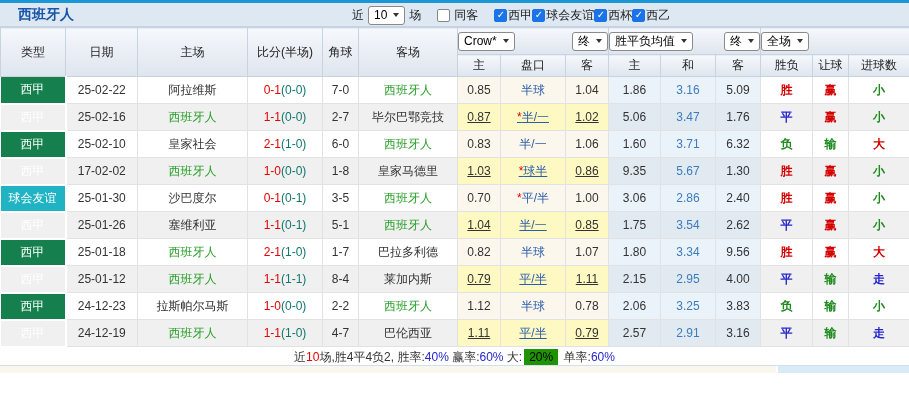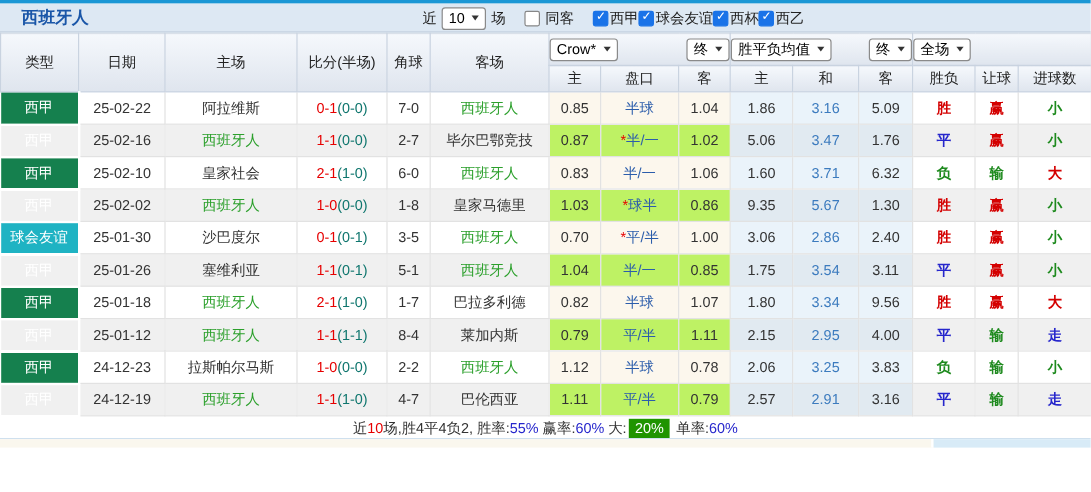--- a/index.html
+++ b/index.html
@@ -32,37 +32,37 @@
   thead tr.r2 th { height:22px; }
   .grpflex { display:flex; align-items:center; justify-content:space-between; gap:7px; }
 
   td { text-align:center; vertical-align:middle; font-size:12px; color:#333;
        height:27px; padding:0; border-bottom:1px solid #e2e2e2; border-right:1px solid #e2e2e2;
        overflow:hidden; white-space:nowrap; }
   tr.alt td { background:#f0f0f0; }
   td.type { color:#fff; border-right:2px solid #fff; border-bottom:2px solid #fff; }
   .t-green { background:var(--league-badge,#15804e); }
   .t-teal  { background:var(--friendly-badge,#1fb3c3); }
-  td.cream { background:#fcf7ed; } tr.alt td.cream { background:#bef264; }
+  td.cream { background:#fcf7ed; } tr.alt td.cream { background:#fef9c3;text-decoration:underline; }
   td.lblue { background:#eaf3fa; } tr.alt td.lblue { background:#e1eaf1; }
   .hl { color:var(--focus-team,#2ca02c); }
   .sf { color:var(--score-red,#e60000); }
   .sh { color:#0f766e; }
   td.hcap { color:#2b5dab; }
   .star { color:var(--score-red,#e60000); }
   td.draw { color:#3c7bbe; }
   .c-red   { color:var(--win-red,#d40000); font-weight:bold; }
   .c-blue  { color:var(--draw-blue,#2626cc); font-weight:bold; }
   .c-green { color:var(--lose-green,#1e8a1e); font-weight:bold; }
 
   .summary { height:18px; line-height:18px; text-align:center; font-size:12px; color:#333;
              background:#fff; border-bottom:1px solid #cfe0ee; }
   .summary .blue { color:var(--rate-blue,#2626cc); }
   .summary .red  { color:var(--score-red,#e60000); }
-  .summary .badge { background:var(--big-rate-badge,#1f9400); color:#ffffff; padding:1px 5px; margin:0 2px; }
+  .summary .badge { background:var(--big-rate-badge,#1f9400); color:#000000; padding:1px 5px; margin:0 2px; }
 
   .trendbar { height:26px; line-height:26px; background:var(--top-bar,#1b97d5); color:#fff;
               font-size:13px; font-weight:bold; text-align:center; }
   .strip { height:7px; display:flex; }
   .strip .l { width:778px; background:#faf7ee; border-right:2px solid #fff; }
   .strip .r { flex:1; background:#d8ebf7; }
 </style>
 </head>
 <body style="--top-bar: #1b97d5; --league-badge: #15804e; --friendly-badge: #1fb3c3; --focus-team: #2ca02c; --score-red: #e60000; --win-red: #d40000; --draw-blue: #2626cc; --lose-green: #1e8a1e; --rate-blue: #2626cc; --big-rate-badge: #1f9400; --checkbox-blue: #1a73e8;">
 
@@ -221,21 +221,21 @@
       <td class="cream">1.06</td>
       <td class="lblue">1.60</td>
       <td class="lblue draw">3.71</td>
       <td class="lblue">6.32</td>
       <td class="c-green">负</td>
       <td class="c-green">输</td>
       <td class="c-red">大</td>
     </tr>
         <tr class="alt">
       <td class="type t-green">西甲</td>
-      <td>25-02-02</td>
+      <td>17-02-02</td>
       <td class="hl">西班牙人</td>
       <td><span class="sf">1-0</span><span class="sh">(0-0)</span></td>
       <td>1-8</td>
       <td>皇家马德里</td>
       <td class="cream">1.03</td>
       <td class="cream hcap"><span class="star">*</span>球半</td>
       <td class="cream">0.86</td>
       <td class="lblue">9.35</td>
       <td class="lblue draw">5.67</td>
       <td class="lblue">1.30</td>
@@ -265,21 +265,21 @@
       <td>25-01-26</td>
       <td>塞维利亚</td>
       <td><span class="sf">1-1</span><span class="sh">(0-1)</span></td>
       <td>5-1</td>
       <td class="hl">西班牙人</td>
       <td class="cream">1.04</td>
       <td class="cream hcap">半/一</td>
       <td class="cream">0.85</td>
       <td class="lblue">1.75</td>
       <td class="lblue draw">3.54</td>
-      <td class="lblue">3.11</td>
+      <td class="lblue">2.62</td>
       <td class="c-blue">平</td>
       <td class="c-red">赢</td>
       <td class="c-green">小</td>
     </tr>
         <tr>
       <td class="type t-green">西甲</td>
       <td>25-01-18</td>
       <td class="hl">西班牙人</td>
       <td><span class="sf">2-1</span><span class="sh">(1-0)</span></td>
       <td>1-7</td>
@@ -342,21 +342,21 @@
       <td class="lblue draw">2.91</td>
       <td class="lblue">3.16</td>
       <td class="c-blue">平</td>
       <td class="c-green">输</td>
       <td class="c-blue">走</td>
     </tr>
       </tbody>
   </table>
 
   <div class="summary">
-    <span>近</span><span class="red">10</span><span>场,胜4平4负2, 胜率:</span><span class="blue">55%</span><span> 赢率:</span><span class="blue">60%</span><span> 大:</span><span class="badge">20%</span><span> 单率:</span><span class="blue">60%</span>
+    <span>近</span><span class="red">10</span><span>场,胜4平4负2, 胜率:</span><span class="blue">40%</span><span> 赢率:</span><span class="blue">60%</span><span> 大:</span><span class="badge">20%</span><span> 单率:</span><span class="blue">60%</span>
   </div>
 
 
   <div class="strip">
     <div class="l"></div>
     <div class="r"></div>
   </div>
 </div>
 
 </body></html>

